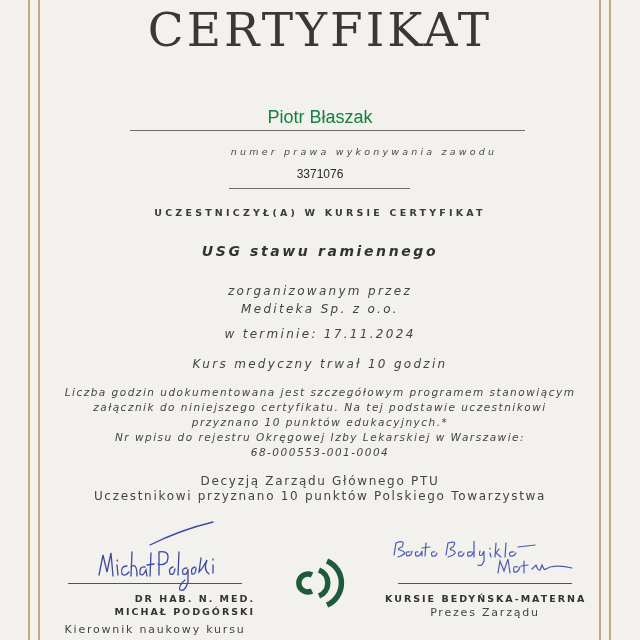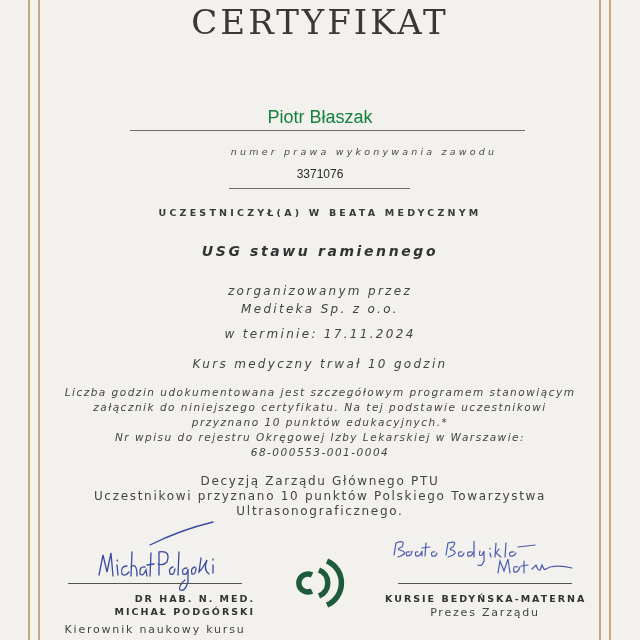--- a/index.html
+++ b/index.html
@@ -5,21 +5,21 @@
   html, body { margin: 0; padding: 0; }
   body {
     width: 640px; height: 640px; overflow: hidden; position: relative;
     background: #f3f1ee;
     font-family: "DejaVu Sans", sans-serif;
     color: #3a3a3a;
   }
   .vline { position: absolute; top: 0; height: 640px; width: 2px; background: #c9a57e; }
   .abs { position: absolute; left: 0; width: 640px; text-align: center; white-space: nowrap; }
   .title {
-    top: 2px; font-family: "DejaVu Serif", serif; font-size: 34px; letter-spacing: 3px;
+    top: 2px; font-family: "DejaVu Serif", serif; font-size: 47px; letter-spacing: 3px;
     color: #3b3834; font-weight: normal;
   }
   .name { top: 107px; font-family: "Liberation Sans", sans-serif; font-size: 18px; color: #15803d; }
   .hline { position: absolute; height: 1px; background: #6e6b68; }
   .sub-italic {
     font-style: italic; font-size: 9.5px; letter-spacing: 3.2px; color: #4a4a4a; margin-left: 44px;
   }
   .number { top: 167px; font-family: "Liberation Sans", sans-serif; font-size: 12px; color: #2a2a2a; }
   .participated { top: 207px; font-size: 9.5px; letter-spacing: 3.2px; font-weight: bold; color: #3a3a3a; }
   .course { top: 243px; font-size: 14px; font-style: italic; font-weight: bold; letter-spacing: 2.6px; color: #333; }
@@ -40,41 +40,40 @@
 
 <div class="abs title">CERTYFIKAT</div>
 
 <div class="abs name">Piotr Błaszak</div>
 <div class="hline" style="left:130px; width:395px; top:130px;"></div>
 
 <div class="abs sub-italic" style="top:146px">numer prawa wykonywania zawodu</div>
 <div class="abs number">3371076</div>
 <div class="hline" style="left:229px; width:181px; top:188px;"></div>
 
-<div class="abs participated">UCZESTNICZYŁ(A) W BEATA MEDYCZNYM</div>
+<div class="abs participated">UCZESTNICZYŁ(A) W KURSIE CERTYFIKAT</div>
 
 <div class="abs course">USG stawu ramiennego</div>
 
 <div class="abs it12" style="top:284px">zorganizowanym przez</div>
 <div class="abs it12" style="top:302px">Mediteka Sp. z o.o.</div>
 <div class="abs it12" style="top:327px">w terminie: 17.11.2024</div>
 <div class="abs it12" style="top:357px">Kurs medyczny trwał 10 godzin</div>
 
 <div class="abs small-it" style="top:385px">
   <div>Liczba godzin udokumentowana jest szczegółowym programem stanowiącym</div>
   <div>załącznik do niniejszego certyfikatu. Na tej podstawie uczestnikowi</div>
   <div>przyznano 10 punktów edukacyjnych.*</div>
   <div>Nr wpisu do rejestru Okręgowej Izby Lekarskiej w Warszawie:</div>
   <div>68-000553-001-0004</div>
 </div>
 
 <div class="abs small-n" style="top:474px">
   <div>Decyzją Zarządu Głównego PTU</div>
   <div>Uczestnikowi przyznano 10 punktów Polskiego Towarzystwa</div>
-  <div>Ultrasonograficznego.</div>
 </div>
 
 <svg style="position:absolute; left:95px; top:520px;" width="125" height="75">
   <g fill="none" stroke="#3a4aa0" stroke-width="1.3" stroke-linecap="round">
     <path d="M4 55 L8 35 L12 52 L16 33 L18 56"></path>
     <path d="M22 45 L23 55 M22 40 L22.5 41"></path>
     <path d="M32 46 Q25 46 27 54 Q30 57 34 52"></path>
     <path d="M37 32 L36 56 M36 47 Q42 42 42 56"></path>
     <path d="M50 47 Q44 46 45 54 Q48 57 51 50 L52 56"></path>
     <path d="M56 33 L55 56 M52 45 L59 44"></path>

